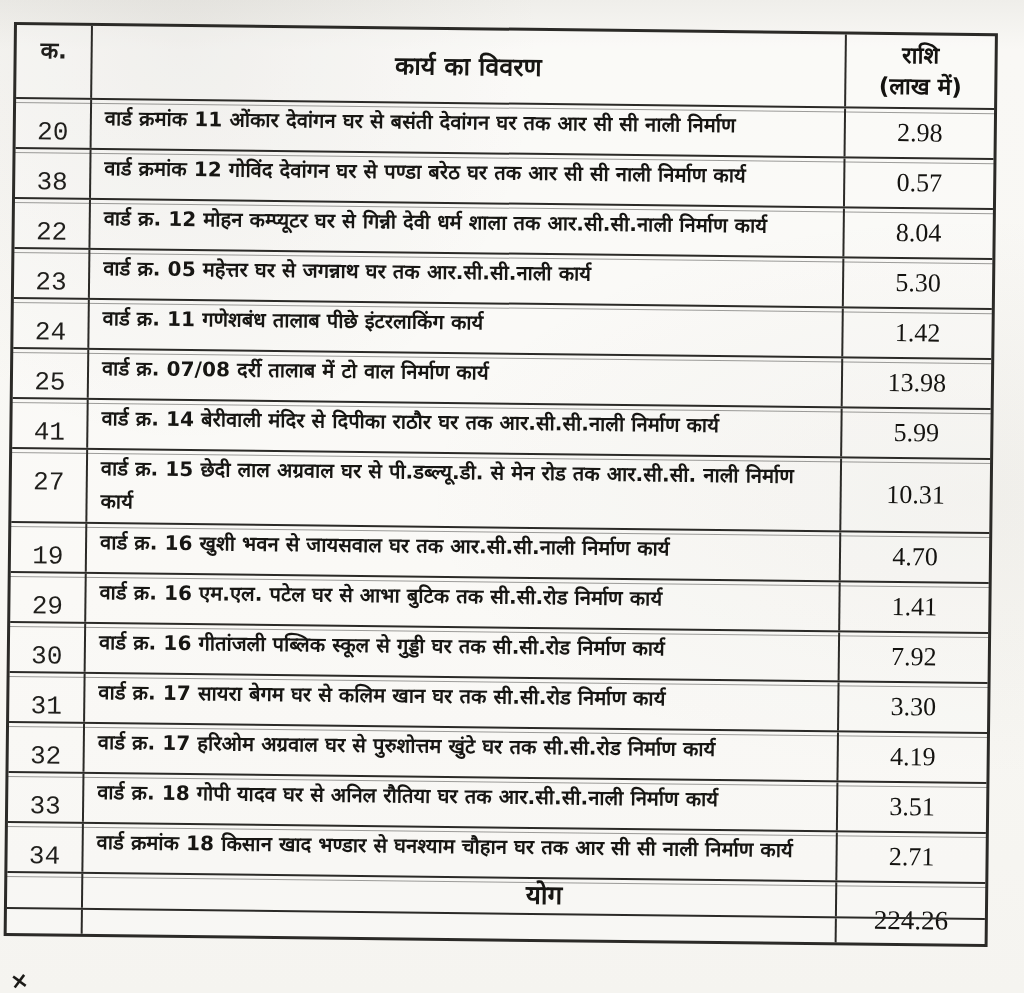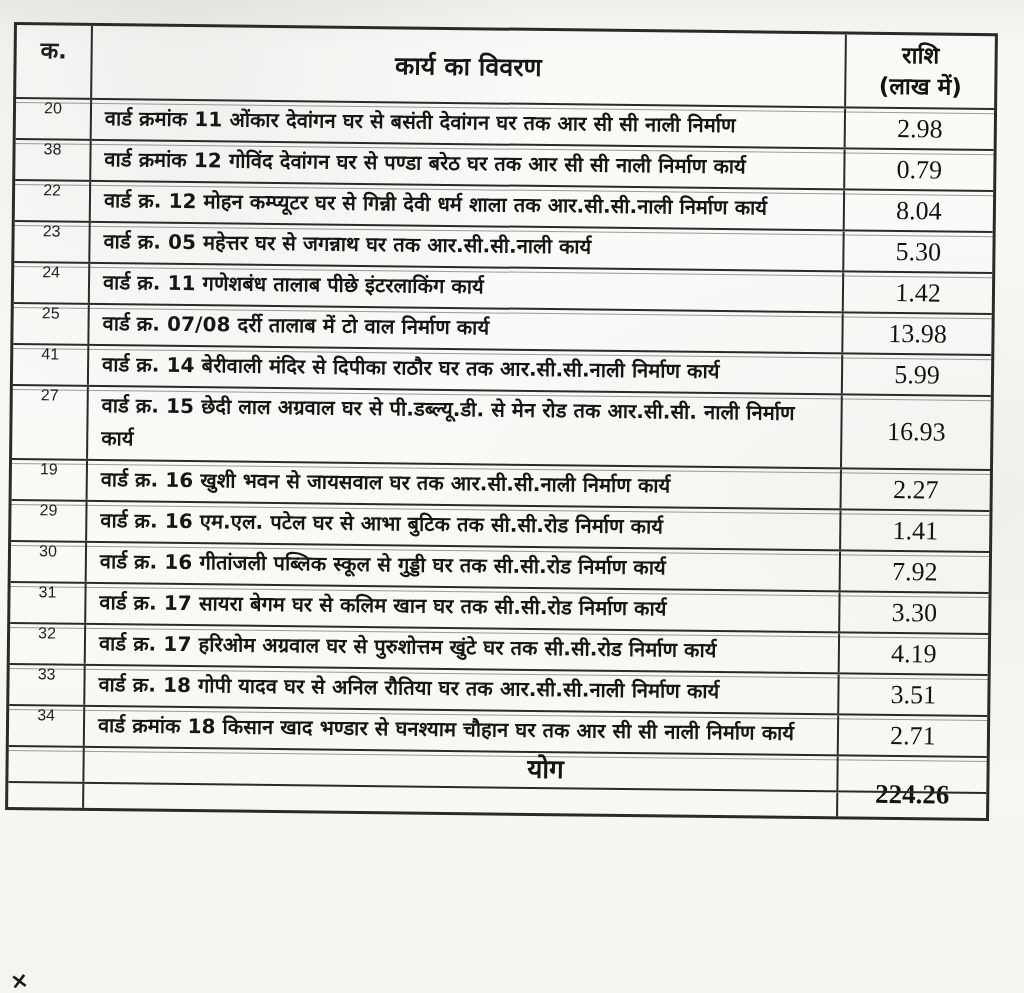--- a/index.html
+++ b/index.html
@@ -41,23 +41,23 @@
     position: absolute;
     left: -2px; right: -2px; top: 2.5px;
     height: 1.5px;
     background: rgba(43,42,39,0.45);
     pointer-events: none;
   }
   .cell { position: relative; }
   .sr-cell {
     border-right: 2px solid #2b2a27;
     text-align: center;
-    font-family: Liberation Sans, sans-serif;
-    font-size: 16px;
-    padding-top: 0;
+    font-family: Liberation Mono, monospace;
+    font-size: 26px;
+    padding-top: 18px;
     color: #201f1c;
   }
   .desc-cell {
     padding: 2px 8px 4px 13px;
     font-size: 20px;
     font-weight: 600;
     line-height: 33px;
     letter-spacing: 0.1px;
     color: #171613;
   }
@@ -100,21 +100,21 @@
     font-size: 26px;
     font-weight: 700;
     text-align: center;
     text-indent: 170px;
     line-height: 31px;
     padding: 1px 0 2px 0;
   }
   .total-row .amt-cell { overflow: visible; }
   .total-row .amt-cell span {
     transform: translateY(20px);
-    font-weight: 700;
+    font-weight: 400;
     font-size: 27px;
   }
   .partial-row { height: 26px; }
   .stray-mark {
     position: absolute;
     left: 10px;
     top: 968px;
     font-size: 22px;
     font-weight: 700;
     color: #1b1a17;
@@ -147,21 +147,21 @@
     <div class="cell desc-cell"><span>वार्ड क्रमांक 11 ओंकार देवांगन घर से बसंती देवांगन घर तक आर सी सी नाली निर्माण</span></div>
     <div class="cell amt-cell">
             <span>2.98</span>
           </div>
   </div>
 
   <div class="row body-row">
     <div class="cell sr-cell"><span>38</span></div>
     <div class="cell desc-cell"><span>वार्ड क्रमांक 12 गोविंद देवांगन घर से पण्डा बरेठ घर तक आर सी सी नाली निर्माण कार्य</span></div>
     <div class="cell amt-cell">
-            <span>0.79</span>
+            <span>0.57</span>
           </div>
   </div>
 
   <div class="row body-row">
     <div class="cell sr-cell"><span>22</span></div>
     <div class="cell desc-cell"><span>वार्ड क्र. 12 मोहन कम्प्यूटर घर से गिन्नी देवी धर्म शाला तक आर.सी.सी.नाली निर्माण कार्य</span></div>
     <div class="cell amt-cell">
             <span>8.04</span>
           </div>
   </div>
@@ -195,29 +195,29 @@
     <div class="cell desc-cell"><span>वार्ड क्र. 14 बेरीवाली मंदिर से दिपीका राठौर घर तक आर.सी.सी.नाली निर्माण कार्य</span></div>
     <div class="cell amt-cell">
             <span>5.99</span>
           </div>
   </div>
 
   <div class="row body-row">
     <div class="cell sr-cell"><span>27</span></div>
     <div class="cell desc-cell"><span>वार्ड क्र. 15 छेदी लाल अग्रवाल घर से पी.डब्ल्यू.डी. से मेन रोड तक आर.सी.सी. नाली निर्माण कार्य</span></div>
     <div class="cell amt-cell">
-            <span>16.93</span>
+            <span>10.31</span>
           </div>
   </div>
 
   <div class="row body-row">
     <div class="cell sr-cell"><span>19</span></div>
     <div class="cell desc-cell"><span>वार्ड क्र. 16 खुशी भवन से जायसवाल घर तक आर.सी.सी.नाली निर्माण कार्य</span></div>
     <div class="cell amt-cell">
-            <span>2.27</span>
+            <span>4.70</span>
           </div>
   </div>
 
   <div class="row body-row">
     <div class="cell sr-cell"><span>29</span></div>
     <div class="cell desc-cell"><span>वार्ड क्र. 16 एम.एल. पटेल घर से आभा बुटिक तक सी.सी.रोड निर्माण कार्य</span></div>
     <div class="cell amt-cell">
             <span>1.41</span>
           </div>
   </div>

